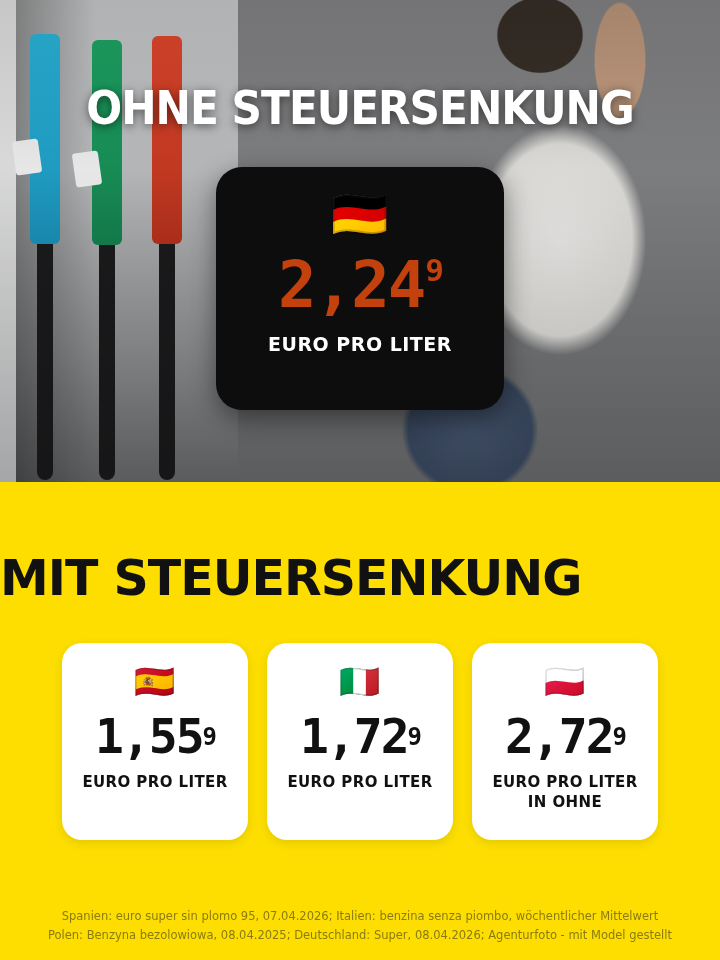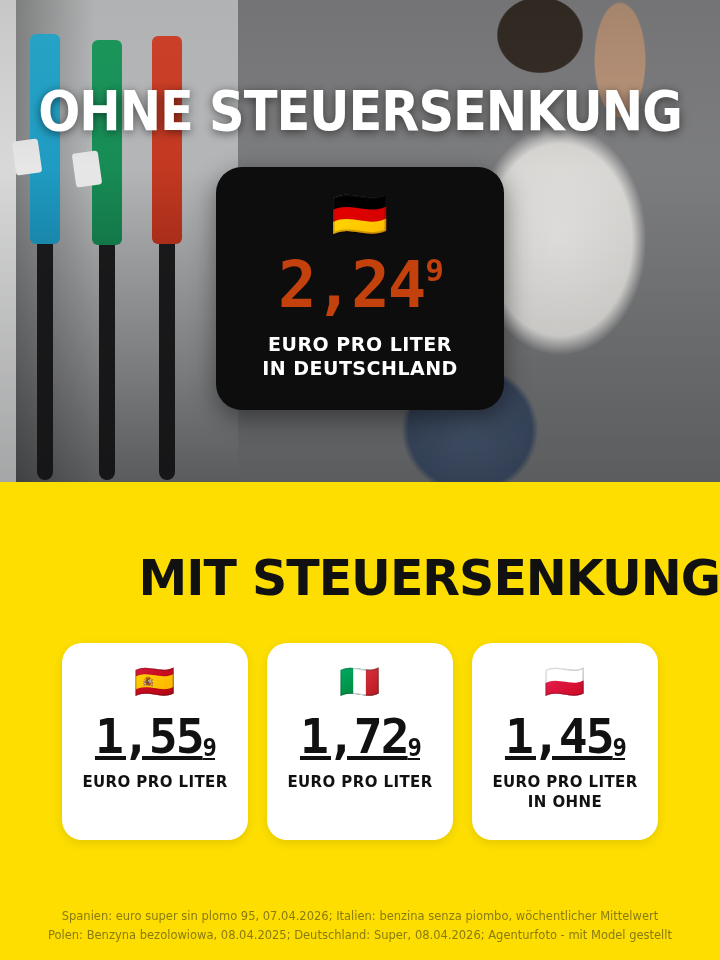--- a/index.html
+++ b/index.html
@@ -61,21 +61,21 @@
   .tg2 { left: 74px; top: 152px; }
   .photo-scrim {
     position: absolute; inset: 0;
     background: linear-gradient(180deg, rgba(0,0,0,.18) 0%, rgba(0,0,0,.05) 35%, rgba(0,0,0,.18) 100%);
   }
   .headline-dark {
     position: absolute;
     left: 0; right: 0; top: 84px;
     text-align: center;
     color: #ffffff;
-    font-size: 55px;
+    font-size: 47px;
     line-height: 1;
     font-weight: 800;
     letter-spacing: -1px;
     font-stretch: condensed;
     text-shadow: 0 2px 10px rgba(0,0,0,.55);
     font-family: "DejaVu Sans", sans-serif;
   }
   .card-dark {
     position: absolute;
     left: 216px; top: 167px;
@@ -114,21 +114,21 @@
   }
 
   
   .bottom {
     position: absolute;
     left: 0; top: 482px;
     width: 720px; height: 478px;
     background: #fdde00;
   }
   .headline-light {
-    text-align: right;
+    text-align: left;
     color: #111111;
     font-size: 49px;
     line-height: 1;
     font-weight: 800;
     letter-spacing: -1px;
     padding-top: 72px;
     font-family: "DejaVu Sans", sans-serif;
   }
   .cards {
     display: flex;
@@ -146,21 +146,21 @@
     box-shadow: 0 3px 10px rgba(0,0,0,.10);
   }
   .price-sm {
     color: #111111;
     font-family: "DejaVu Sans Mono", monospace;
     font-size: 48px;
     font-weight: 700;
     letter-spacing: -2px;
     line-height: 1;
     margin-top: 14px;
-    display: flex; align-items: flex-end; text-decoration: underline;
+    display: flex; align-items: center;
   }
   .price-sm .sup { font-size: 24px; line-height: 1; margin-top: 1px; }
   .cap-light {
     margin-top: 13px;
     color: #111111;
     font-size: 15px;
     font-weight: 700;
     letter-spacing: .4px;
     text-align: center;
     line-height: 1.3;
@@ -198,21 +198,20 @@
     <div class="headline-dark">OHNE STEUERSENKUNG</div>
 
     <div class="card-dark">
       <div class="flag">🇩🇪</div>
       <div class="price-big">
         <span>2,24</span>
           <span class="sup">9</span>
       </div>
       <div class="cap-dark">
         <div>EURO PRO LITER</div>
-        <div>IN DEUTSCHLAND</div>
       </div>
     </div>
   </div>
 
   <div class="bottom">
     <div class="headline-light">MIT STEUERSENKUNG</div>
 
     <div class="cards">
 
       <div class="card-light">
@@ -233,21 +232,21 @@
             <span class="sup">9</span>
         </div>
         <div class="cap-light">
           <div>EURO PRO LITER</div>
         </div>
       </div>
 
       <div class="card-light">
         <div class="flag-sm">🇵🇱</div>
         <div class="price-sm">
-          <span>1,45</span>
+          <span>2,72</span>
             <span class="sup">9</span>
         </div>
         <div class="cap-light">
           <div>EURO PRO LITER</div>
           <div>IN OHNE</div>
         </div>
       </div>
 
     </div>
 

